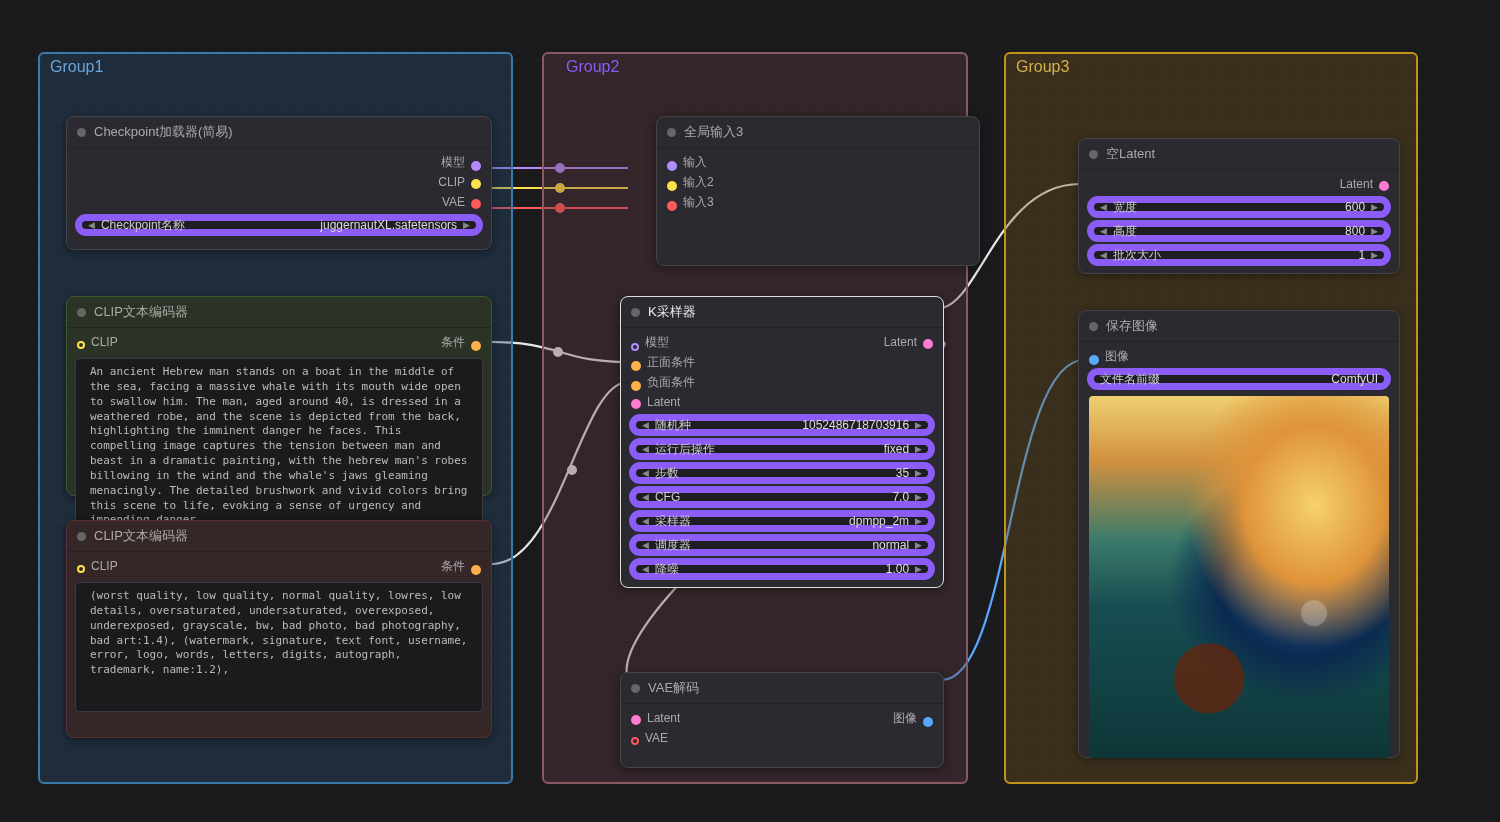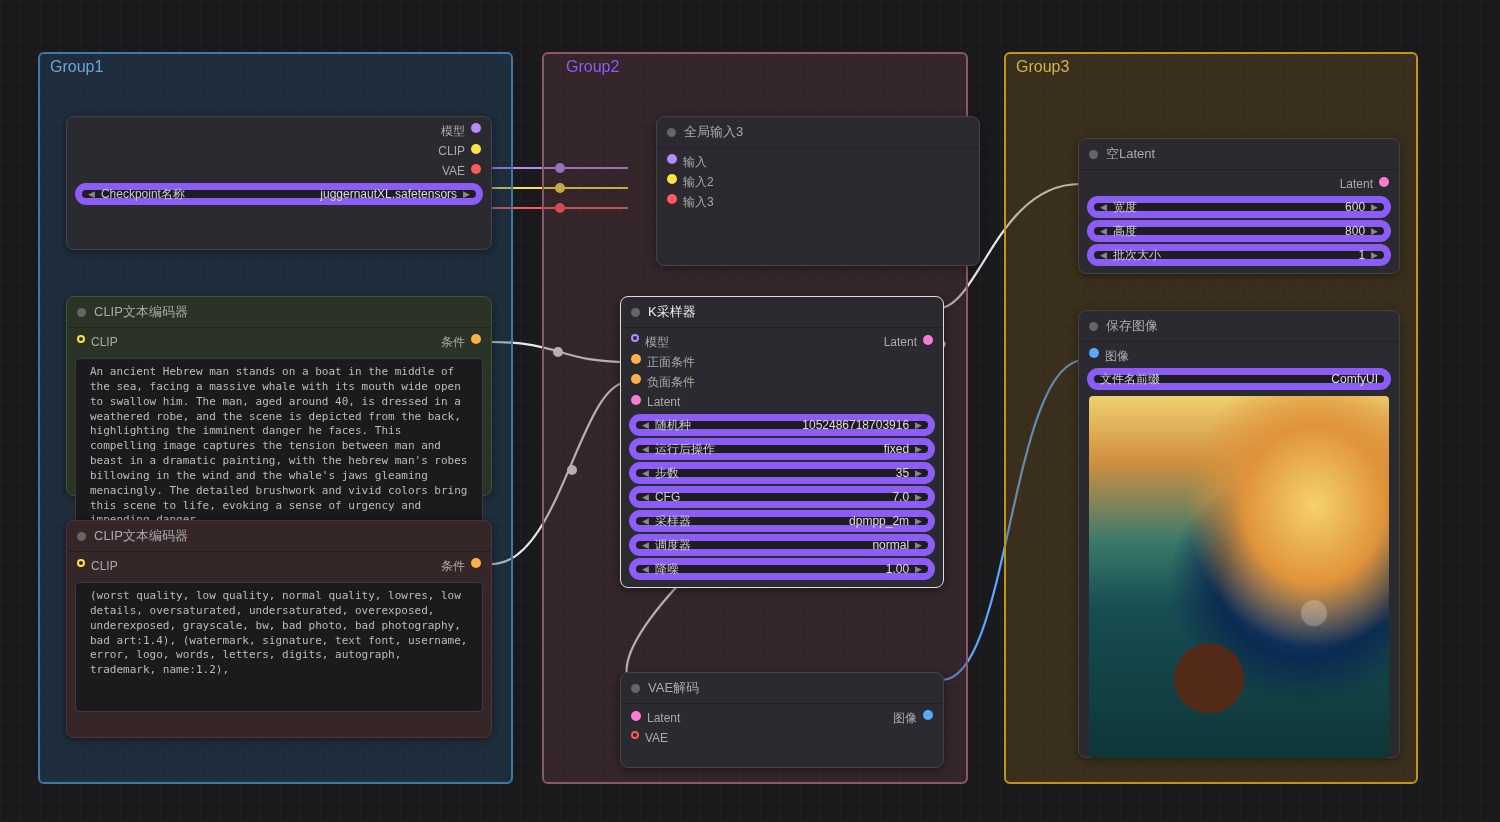--- a/index.html
+++ b/index.html
@@ -64,21 +64,21 @@
 .port-row {
   display: flex;
   justify-content: space-between;
   align-items: center;
   padding: 2px 10px;
   position: relative;
   height: 20px;
 }
 .port-left, .port-right {
   display: flex;
-  align-items: flex-start;
+  align-items: flex-end;
   gap: 6px;
 }
 .port-right { flex-direction: row-reverse; }
 .port-label { color: #aaa; font-size: 12px; }
 .port-dot {
   width: 10px; height: 10px; border-radius: 50%;
   flex-shrink: 0;
 }
 .port-dot.hollow {
   background: transparent;
@@ -178,20 +178,24 @@
     <div class="group-title">Group1</div>
   </div>
   <div class="group group2">
     <div class="group-title">Group2</div>
   </div>
   <div class="group group3">
     <div class="group-title">Group3</div>
   </div>
 
   <div class="node n-checkpoint">
+    <div class="node-header">
+      <span class="dot"></span>
+      <span>Checkpoint加载器(简易)</span>
+    </div>
     <div class="node-body">
       <div class="port-row">
         <span></span>
         <span class="port-right">
           <span class="port-dot" style="background:#b58cff"></span>
           <span class="port-label">模型</span>
         </span>
       </div>
       <div class="port-row">
         <span></span>

